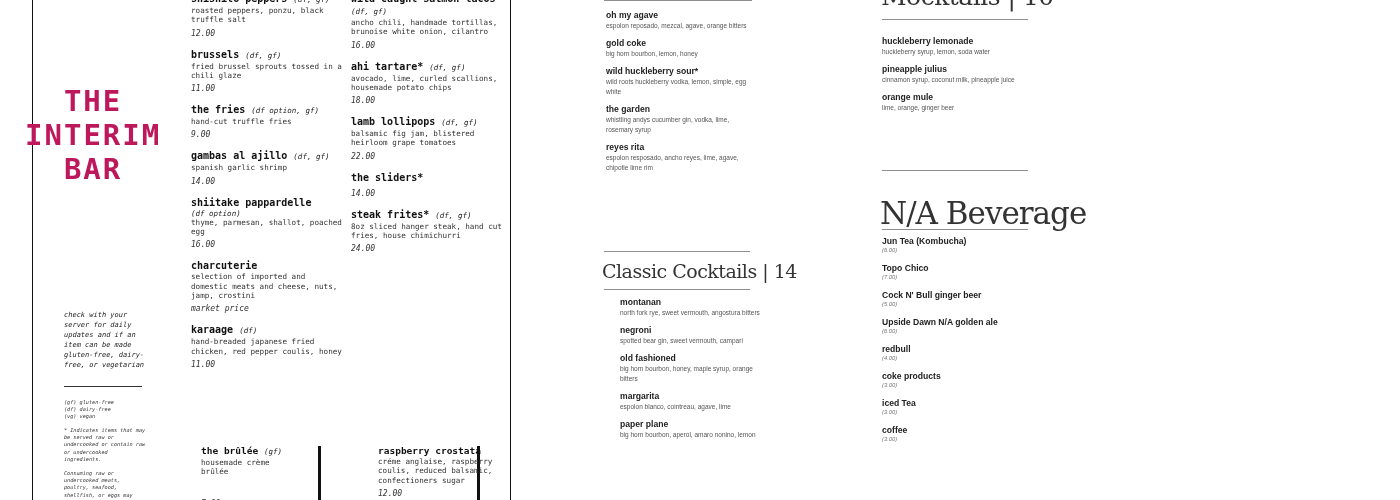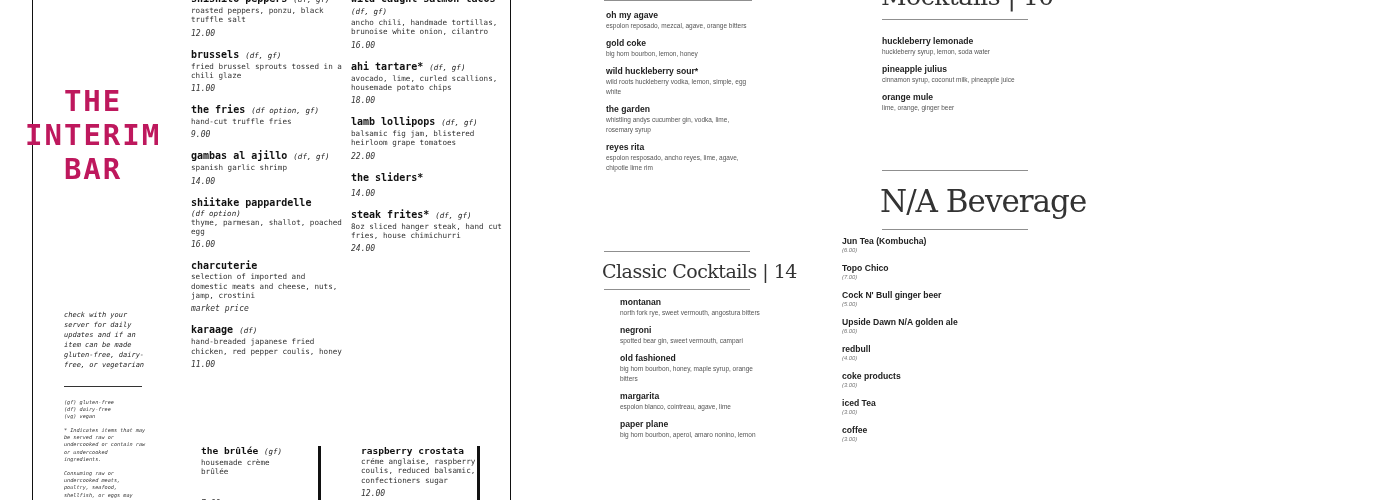--- a/index.html
+++ b/index.html
@@ -28,21 +28,21 @@
 
   .dish { margin-bottom: 10px; }
   .dish-name { font-weight: bold; font-size: 10px; line-height: 12px; color: #111; }
   .dish-tags { font-style: italic; font-weight: normal; font-size: 7.5px; color: #222; }
   .dish-desc { font-size: 7.6px; line-height: 9.3px; color: #333; }
   .dish-price { font-style: italic; font-size: 8px; line-height: 10px; color: #333; margin-top: 4px; }
 
   .dessert { position: absolute; top: 445px; font-family: "DejaVu Sans Mono", monospace; }
   .dessert .dish-name { font-size: 9.5px; }
   .dessert-a { left: 201px; width: 110px; }
-  .dessert-b { left: 361px; width: 115px; }
+  .dessert-b { left: 378px; width: 115px; }
   .bar { position: absolute; top: 446px; width: 3px; height: 60px; background: #111; }
   .bar-1 { left: 318px; }
   .bar-2 { left: 477px; }
 
   
   .drinks { font-family: "Liberation Sans", sans-serif; }
   .hr { position: absolute; height: 1px; background: #8f8f8f; }
   .sec-title { position: absolute; font-family: "DejaVu Serif", serif; font-weight: normal; color: #333;
                white-space: nowrap; letter-spacing: -0.5px; }
   .drink-col { position: absolute; }
@@ -220,23 +220,23 @@
       <div class="drink-name">pineapple julius</div>
       <div class="drink-desc">cinnamon syrup, coconut milk, pineapple juice</div>
     </div>
     <div class="drink">
       <div class="drink-name">orange mule</div>
       <div class="drink-desc">lime, orange, ginger beer</div>
     </div>
   </div>
 
   <div class="hr" style="left:882px; top:170px; width:146px;"></div>
-  <div class="sec-title" style="left:880px; top:182px; font-size:31px; line-height:38px; letter-spacing:-1px;">N/A Beverage</div>
+  <div class="sec-title" style="left:880px; top:194px; font-size:31px; line-height:38px; letter-spacing:-1px;">N/A Beverage</div>
   <div class="hr" style="left:882px; top:229px; width:146px;"></div>
-  <div class="drink-col na" style="left:842px; top:236px; width:150px;">
+  <div class="drink-col na" style="left:882px; top:236px; width:150px;">
     <div class="drink">
       <div class="drink-name">Jun Tea (Kombucha)</div>
       <div class="drink-price">(6.00)</div>
     </div>
     <div class="drink">
       <div class="drink-name">Topo Chico</div>
       <div class="drink-price">(7.00)</div>
     </div>
     <div class="drink">
       <div class="drink-name">Cock N' Bull ginger beer</div>

